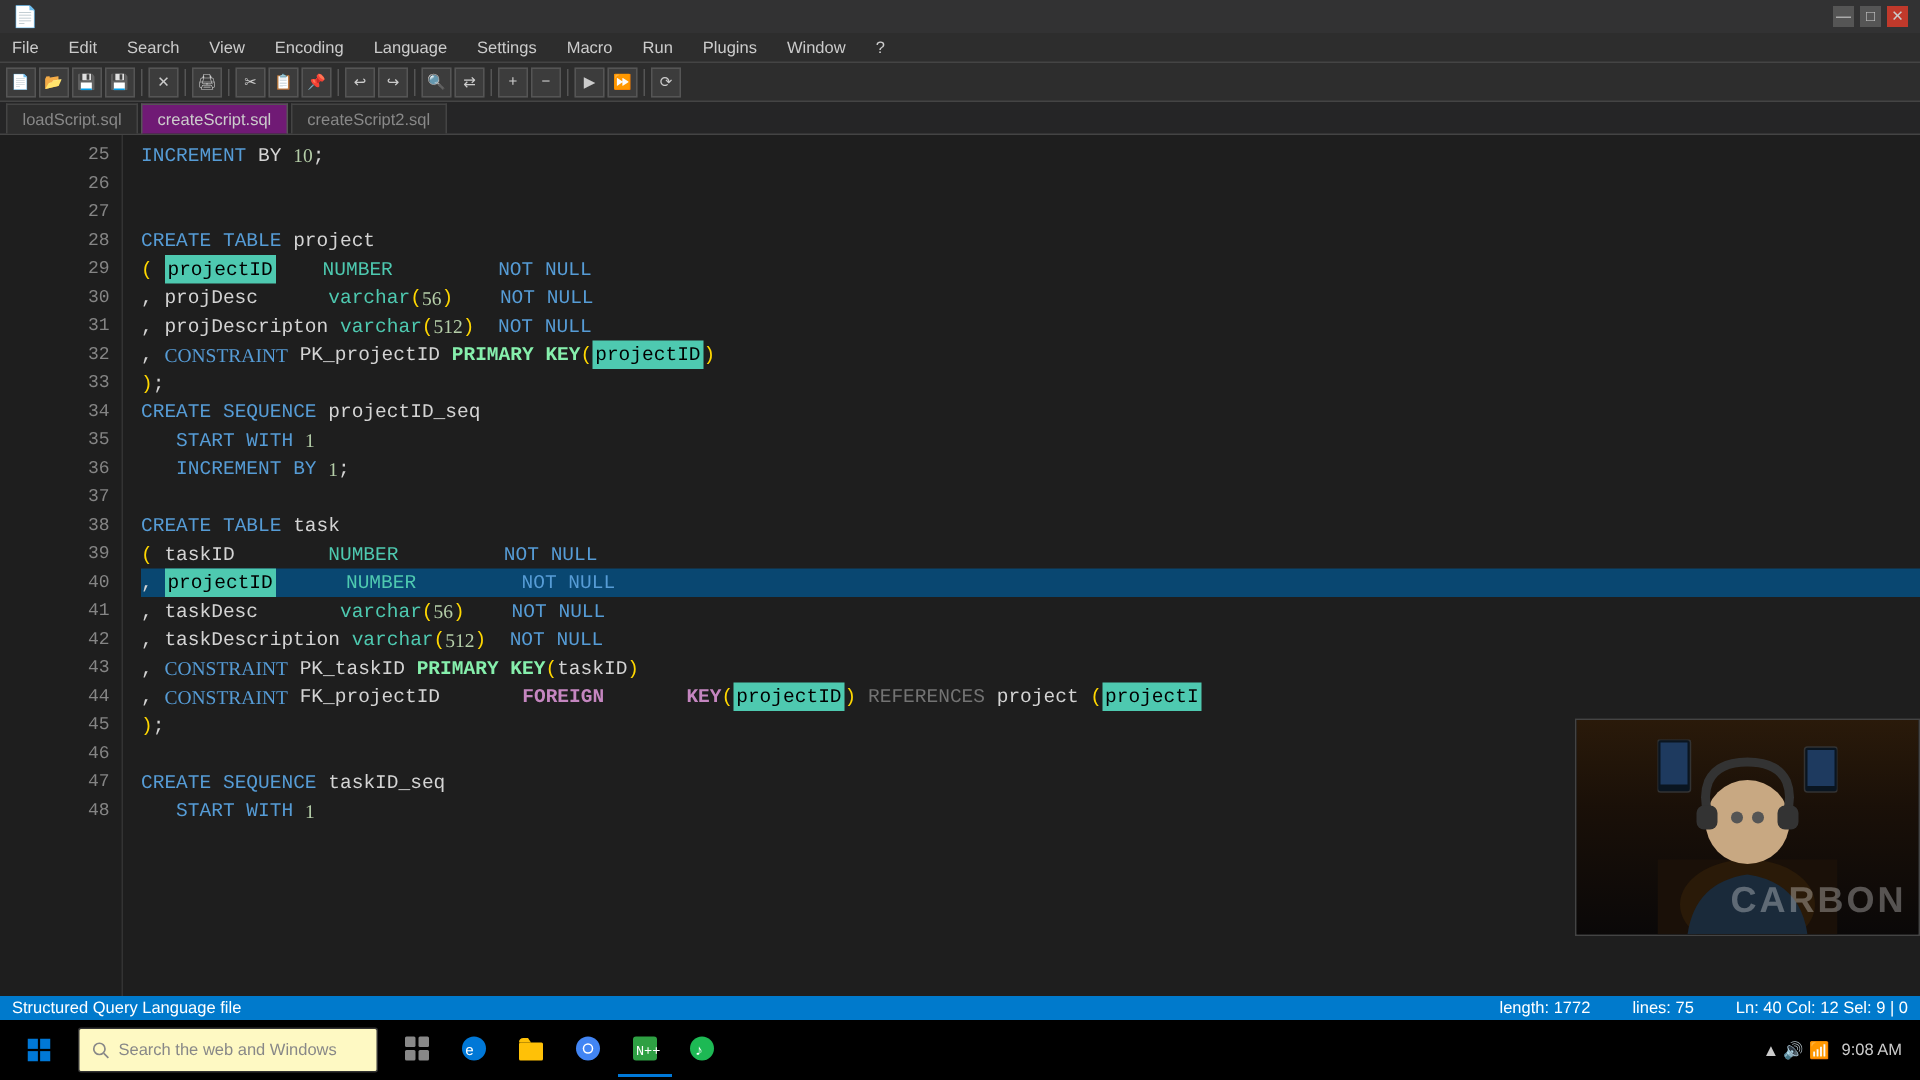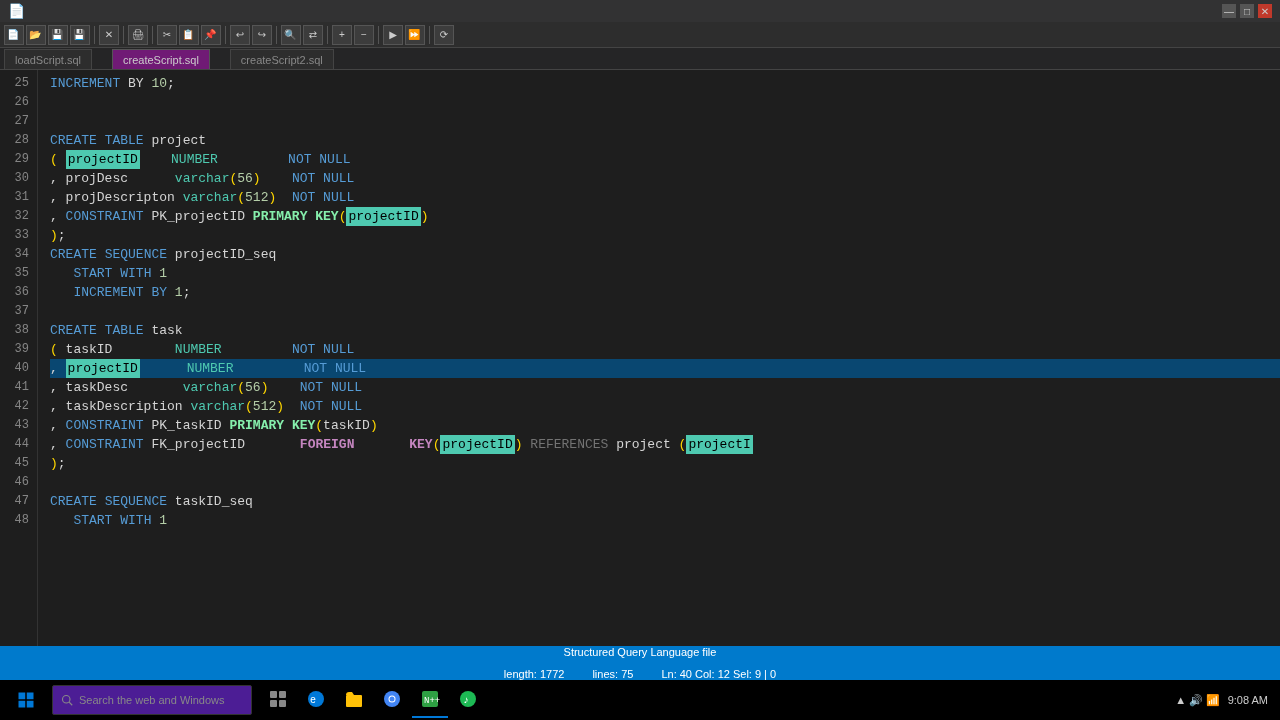--- a/index.html
+++ b/index.html
@@ -93,33 +93,34 @@
       padding: 0 10px;
       background: #2d2d2d;
       border: 1px solid #444;
       border-bottom: none;
       color: #888;
       font-size: 11px;
       font-family: Arial, sans-serif;
       cursor: pointer;
       display: flex;
       align-items: center;
-      margin-right: 20px;
+      margin-right: 2px;
     }
     .tab.active {
       background: #701a75;
       color: #ccc;
       border-color: #555;
     }
 
     
     .main-area {
       flex: 1;
       display: flex;
       overflow: hidden;
+      margin-left: 44px;
     }
 
     
     .editor {
       flex: 1;
       background: #1e1e1e;
       overflow: hidden;
       display: flex;
       flex-direction: column;
     }
@@ -162,24 +163,24 @@
       display: flex;
       align-items: center;
     }
 
     .code-line.highlighted {
       background: #094771;
     }
 
     .kw { color: #569cd6; font-weight: normal; }
     .type { color: #4ec9b0; }
-    .num { color: #b5cea8; }
+    .num { color: #b5cea8; font-family: Liberation Serif, serif; }
     .hl-green { background: #4ec9b0; color: #000; padding: 0 2px; }
     .plain { color: #d4d4d4; }
-    .constraint { color: #569cd6; }
+    .constraint { color: #569cd6; font-family: Liberation Serif, serif; }
     .primary { color: #86efac; font-weight: bold; }
     .foreign { color: #c586c0; font-weight: bold; padding-left: 47px; }
     .ref { color: #737373; }
     .paren { color: #ffd700; }
 
     
     .webcam-overlay {
       position: absolute;
       bottom: 40px;
       right: 0;
@@ -213,30 +214,29 @@
       right: 8px;
       color: rgba(255,255,255,0.3);
       font-size: 24px;
       font-weight: bold;
       font-family: Arial, sans-serif;
       letter-spacing: 2px;
     }
 
     
     .status-bar {
-      height: 34px;
+      height: 16px;
       background: #007acc;
       display: flex;
       align-items: center;
       padding: 0 8px;
       color: #fff;
       font-size: 11px;
       font-family: Arial, sans-serif;
       justify-content: space-between;
-      flex-direction: column;
     }
     .status-left { display: flex; gap: 16px; }
     .status-right { display: flex; gap: 28px; }
 
     
     .taskbar {
       height: 40px;
       background: #000;
       display: flex;
       align-items: center;
@@ -247,21 +247,21 @@
       width: 44px; height: 36px;
       background: #000;
       display: flex; align-items: center; justify-content: center;
       color: #0078d7;
       font-size: 18px;
       cursor: pointer;
     }
     .taskbar-search {
       flex: 0 0 200px;
       height: 30px;
-      background: #4c1d95;
+      background: #fef9c3;
       border: 1px solid #333;
       border-radius: 2px;
       display: flex;
       align-items: center;
       padding: 0 8px;
       color: #888;
       font-size: 11px;
       font-family: Arial, sans-serif;
       cursor: text;
     }
@@ -298,20 +298,34 @@
     <div style="display:flex;align-items:center;gap:6px;">
       <span style="font-size:14px;">📄</span>
     </div>
     <div class="title-bar-controls">
       <button class="title-bar-btn">—</button>
       <button class="title-bar-btn">□</button>
       <button class="title-bar-btn" style="background:#c0392b;">✕</button>
     </div>
   </div>
 
+  <div class="menu-bar">
+    <span class="menu-item">File</span>
+    <span class="menu-item">Edit</span>
+    <span class="menu-item">Search</span>
+    <span class="menu-item">View</span>
+    <span class="menu-item">Encoding</span>
+    <span class="menu-item">Language</span>
+    <span class="menu-item">Settings</span>
+    <span class="menu-item">Macro</span>
+    <span class="menu-item">Run</span>
+    <span class="menu-item">Plugins</span>
+    <span class="menu-item">Window</span>
+    <span class="menu-item">?</span>
+  </div>
 
   <div class="toolbar">
     <button class="toolbar-btn">📄</button>
     <button class="toolbar-btn">📂</button>
     <button class="toolbar-btn">💾</button>
     <button class="toolbar-btn">💾</button>
     <div class="toolbar-sep"></div>
     <button class="toolbar-btn">✕</button>
     <div class="toolbar-sep"></div>
     <button class="toolbar-btn">🖨</button>
@@ -459,20 +473,48 @@
           </div>
 
           <div class="code-line">
             <span class="plain">   </span><span class="kw">START</span><span class="plain"> </span><span class="kw">WITH</span><span class="plain"> </span><span class="num">1</span>
           </div>
 
         </div>
       </div>
     </div>
 
+    <div class="webcam-overlay">
+      <div class="webcam-person">
+
+        <svg class="person-silhouette" viewBox="0 0 120 130" xmlns="http://www.w3.org/2000/svg">
+
+          <rect x="0" y="80" width="120" height="50" fill="#1a1008"></rect>
+
+          <ellipse cx="60" cy="110" rx="45" ry="30" fill="#2a1a08"></ellipse>
+
+          <circle cx="60" cy="55" r="28" fill="#c8a882"></circle>
+
+          <path d="M34 50 Q30 38 34 28 Q40 15 60 15 Q80 15 86 28 Q90 38 86 50" fill="none" stroke="#333" stroke-width="6"></path>
+          <rect x="26" y="44" width="14" height="16" rx="5" fill="#333"></rect>
+          <rect x="80" y="44" width="14" height="16" rx="5" fill="#333"></rect>
+
+          <circle cx="53" cy="52" r="4" fill="#555"></circle>
+          <circle cx="67" cy="52" r="4" fill="#555"></circle>
+
+          <path d="M20 130 Q25 95 60 90 Q95 95 100 130" fill="#1a2a3a"></path>
+
+          <rect x="0" y="0" width="22" height="35" rx="2" fill="#0a1520" stroke="#333" stroke-width="1"></rect>
+          <rect x="2" y="2" width="18" height="28" fill="#1e3a5f"></rect>
+          <rect x="98" y="5" width="22" height="30" rx="2" fill="#0a1520" stroke="#333" stroke-width="1"></rect>
+          <rect x="100" y="7" width="18" height="24" fill="#1e3a5f"></rect>
+        </svg>
+        <div class="carbon-text">CARBON</div>
+      </div>
+    </div>
   </div>
 
   <div class="status-bar">
     <div class="status-left">
       <span>Structured Query Language file</span>
     </div>
     <div class="status-right">
       <span>length: 1772</span>
       <span>lines: 75</span>
       <span>Ln: 40  Col: 12  Sel: 9 | 0</span>

